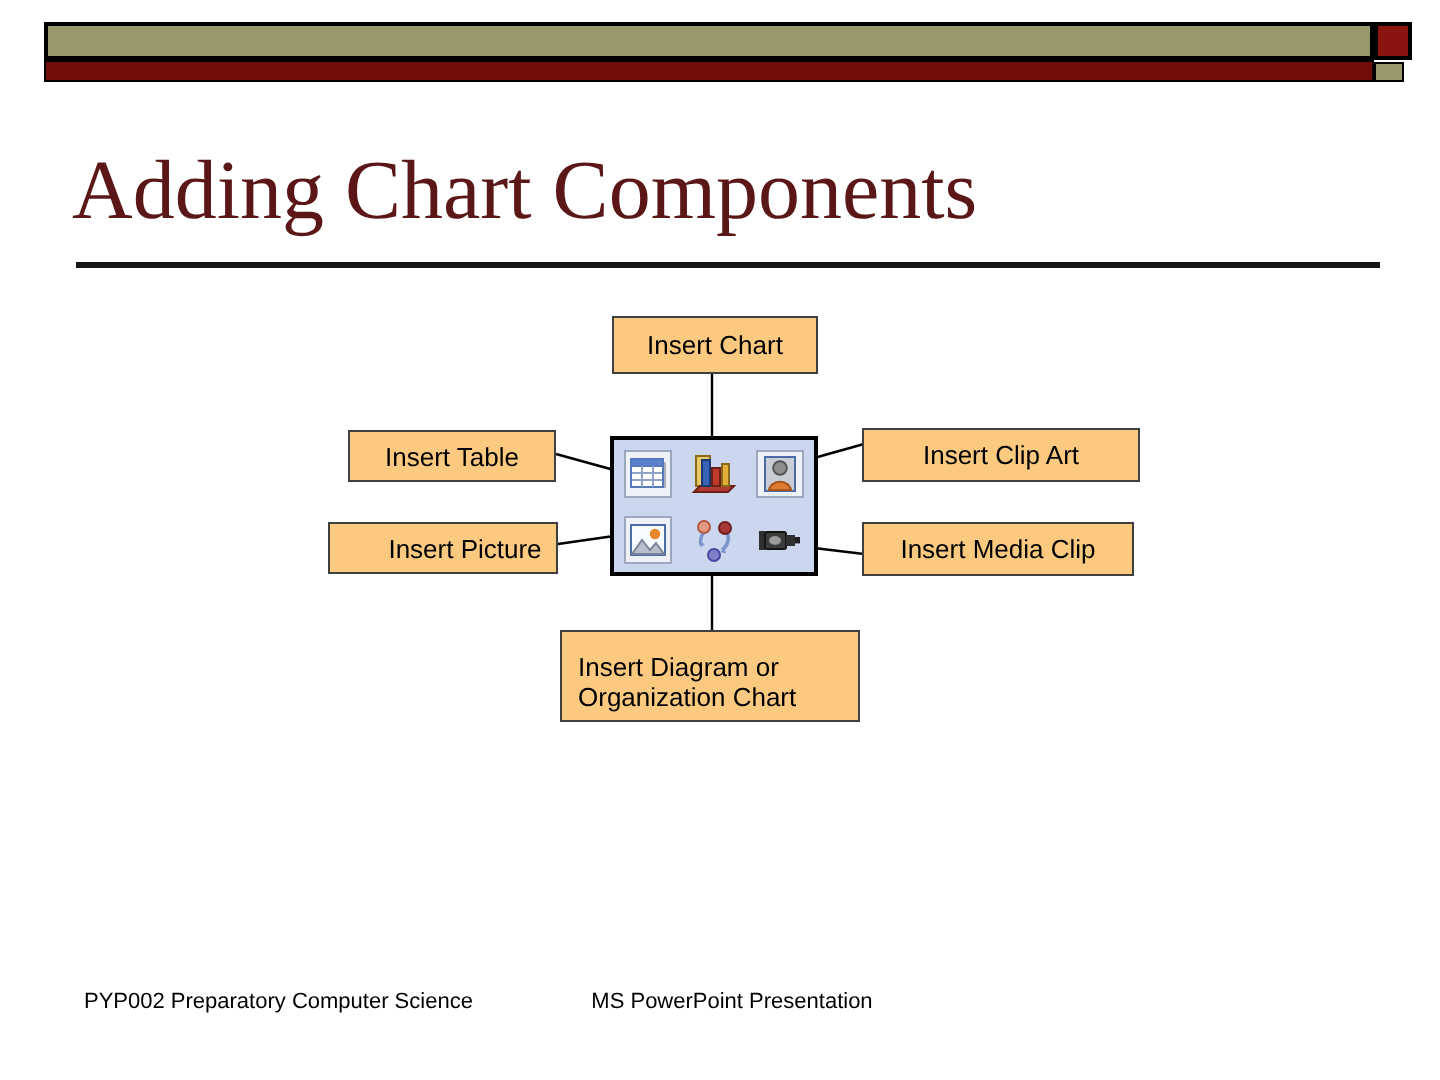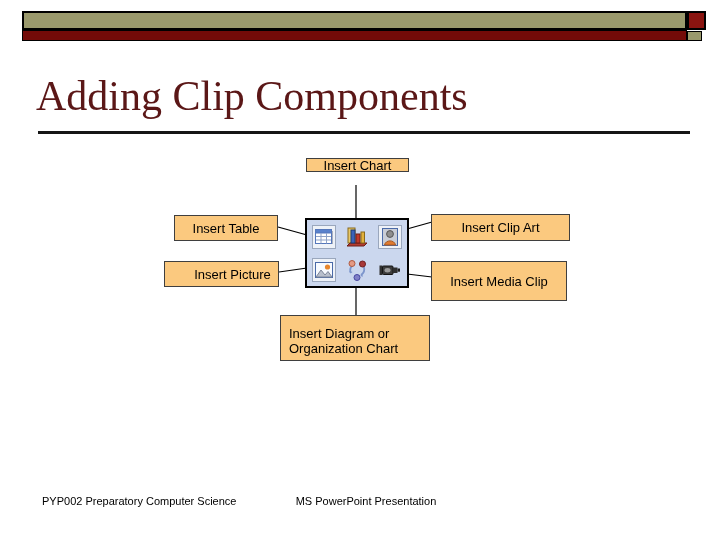--- a/index.html
+++ b/index.html
@@ -14,25 +14,25 @@
   .sq-tan   { position:absolute; left:687px; top:31px; width:15px;  height:10px; background:#9a996c; border:1px solid #000; }
 
   
   .title { position:absolute; left:36px; top:72px; font-family:"Liberation Serif", serif;
            font-size:42px; font-weight:400; color:#5b1717; white-space:nowrap; letter-spacing:0; }
   .title-rule { position:absolute; left:38px; top:131px; width:652px; height:3px; background:#161616; }
 
   
   .node { position:absolute; background:#fbc97f; border:1px solid #3f3f3f; color:#000;
           font-size:13px; display:flex; align-items:center; justify-content:center; }
-  .node-chart    { left:306px; top:158px; width:103px; height:14px; }
+  .node-chart    { left:306px; top:158px; width:103px; height:29px; }
   .node-table    { left:174px; top:215px; width:104px; height:26px;align-items:center; }
   .node-picture  { left:164px; top:261px; width:115px; height:26px;padding-left:22px; }
   .node-clipart  { left:431px; top:214px; width:139px; height:27px; }
-  .node-media    { left:431px; top:261px; width:136px; height:40px; }
+  .node-media    { left:431px; top:261px; width:136px; height:27px; }
   .node-diagram  { left:280px; top:315px; width:150px; height:46px;
                    justify-content:flex-start; align-items:center;
                    padding:6px 20px 0 8px; line-height:15px; }
 
   
   .toolbar { position:absolute; left:305px; top:218px; width:104px; height:70px;
              background:#cbd7ee; border:2px solid #000;
              display:grid; grid-template-columns:repeat(3,1fr); grid-template-rows:repeat(2,1fr); }
   .icon-cell { display:flex; align-items:center; justify-content:center; }
 
@@ -47,21 +47,21 @@
 </head>
 <body>
 
 <div class="slide">
 
   <div class="bar-tan"></div>
   <div class="sq-red"></div>
   <div class="bar-red"></div>
   <div class="sq-tan"></div>
 
-  <div class="title">Adding Clip Components</div>
+  <div class="title">Adding Chart Components</div>
   <div class="title-rule"></div>
 
   <svg class="connectors" viewBox="0 0 720 540">
     <line x1="356" y1="185" x2="356" y2="218" stroke="#000" stroke-width="1.2"></line>
     <line x1="356" y1="287" x2="356" y2="315" stroke="#000" stroke-width="1.2"></line>
     <line x1="278" y1="227" x2="307" y2="235" stroke="#000" stroke-width="1.2"></line>
     <line x1="279" y1="272" x2="307" y2="268" stroke="#000" stroke-width="1.2"></line>
     <line x1="407" y1="229" x2="432" y2="222" stroke="#000" stroke-width="1.2"></line>
     <line x1="407" y1="274" x2="432" y2="277" stroke="#000" stroke-width="1.2"></line>
   </svg>

